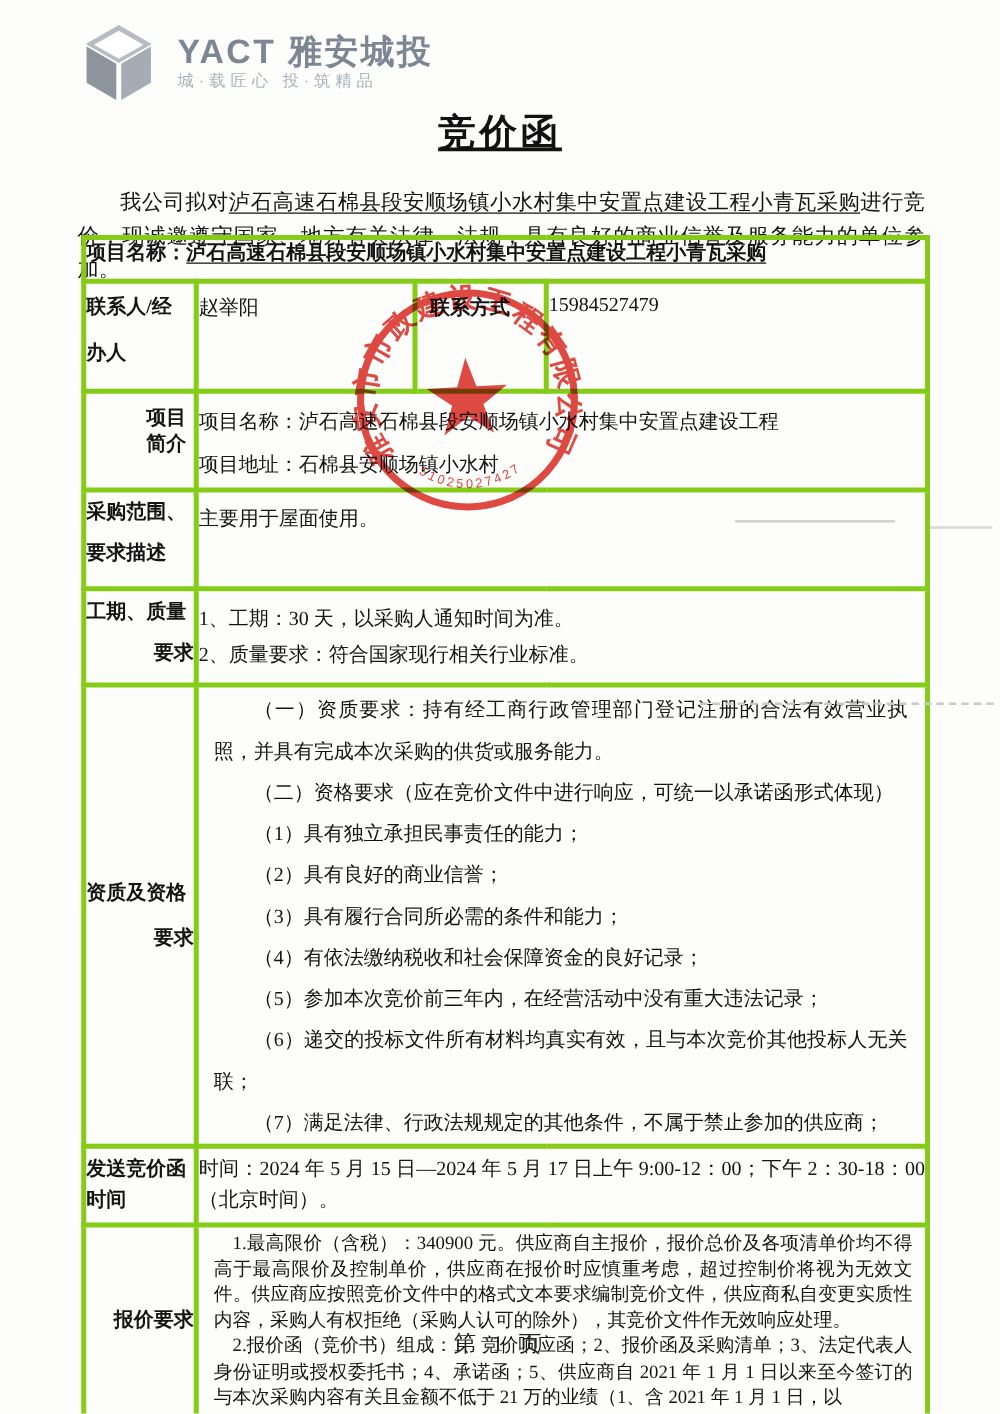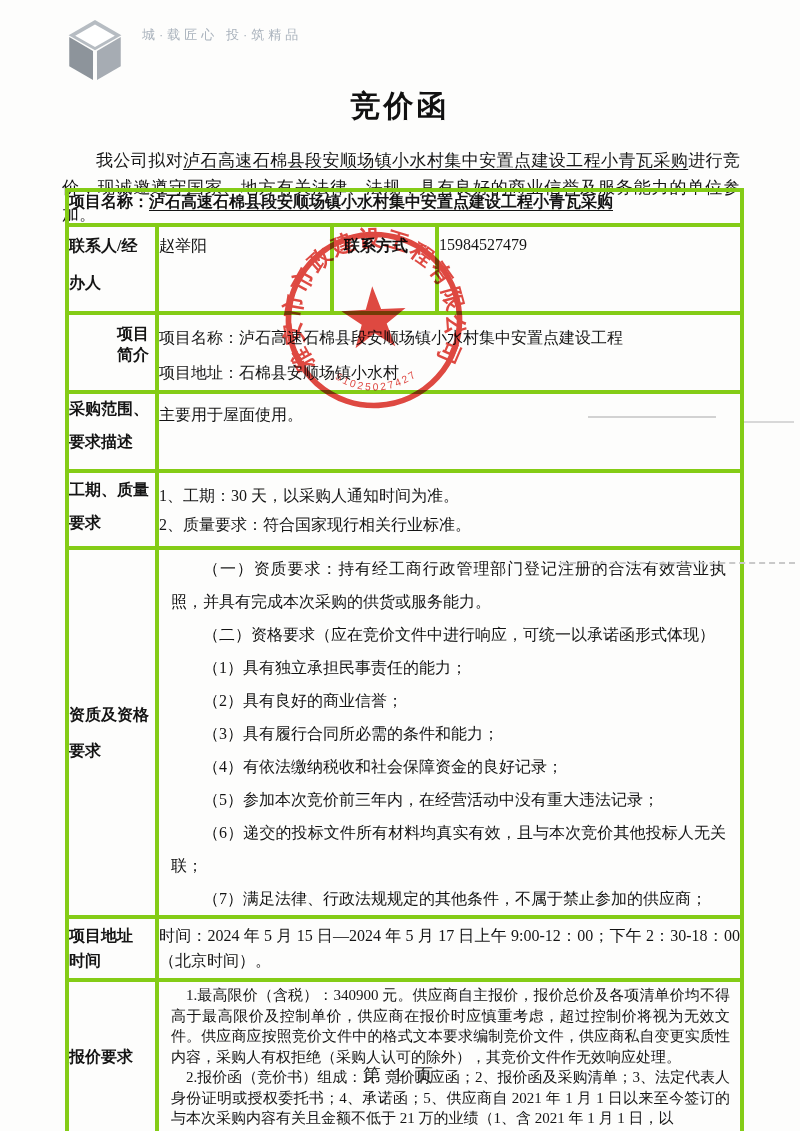--- a/index.html
+++ b/index.html
@@ -8,32 +8,32 @@
     font-family:"Liberation Serif","DejaVu Serif",serif;color:#1b1b1b;
   }
   
   .logo{position:absolute;left:62px;top:16px;display:flex;align-items:flex-start;}
   .logo-cube{width:66px;height:66px;flex:0 0 auto;}
   .logo-text{margin-left:14px;padding-top:10px;font-family:"Liberation Sans","DejaVu Sans",sans-serif;}
   .logo-brand{font-size:27px;font-weight:bold;color:#7d8793;letter-spacing:2px;line-height:30px;}
   .logo-tagline{margin-top:0;font-size:13px;color:#a9b2bc;letter-spacing:4px;}
   
   .doc-title{position:absolute;left:0;top:86px;width:100%;text-align:center;
-    font-size:30px;font-weight:bold;letter-spacing:3px;color:#111;}
+    font-size:30px;font-weight:bold;letter-spacing:3px;color:#111;text-decoration:underline;}
   .intro{position:absolute;left:62px;top:131px;width:678px;font-size:17px;line-height:27px;
-    text-align:justify;text-indent:2em;color:#141414;font-family:Liberation Mono, monospace;}
+    text-align:justify;text-indent:2em;color:#141414;}
   .u{text-decoration:underline;text-underline-offset:3px;}
   
   table.bid{position:absolute;left:65px;top:188px;width:675px;border-collapse:collapse;table-layout:fixed;}
   table.bid td{border:4px solid #84cc16;vertical-align:top;font-size:16px;color:#141414;
     padding:0;overflow:hidden;}
   table.bid{border:2px solid #111;}
   td.lbl{font-weight:bold;padding:0 3px 0 6px;}
   td.lbl .ll{display:block;text-align:left;}
-  td.lbl .ll.c{text-align:left;}
+  td.lbl .ll.c{text-align:right;}
   td.cell{padding:4px 12px;}
   .b{font-weight:bold;}
   
   .r-name td{height:31px;vertical-align:middle;padding:2px 8px;}
   .r-buyer td{height:32px;vertical-align:middle;padding:2px 8px;}
   .r-contact td{height:75px;}
   .r-contact td.lbl .ll{line-height:37px;}
   .r-contact td.cell{padding-top:9px;}
   .r-contact td.mid{font-weight:bold;padding:9px 4px 0 10px;}
   .r-overview td{height:65px;}
@@ -76,20 +76,21 @@
 <div class="page">
 
   <div class="logo">
     <svg class="logo-cube" viewBox="0 0 100 100">
       <polygon points="50,6 90,29 50,52 10,29" fill="#b6bcc2"></polygon>
       <polygon points="50,13 80,30 50,47 20,30" fill="#ffffff"></polygon>
       <polygon points="11,32 47,53 47,97 11,76" fill="#8d949b"></polygon>
       <polygon points="53,53 89,32 89,76 53,97" fill="#a6acb3"></polygon>
     </svg>
     <div class="logo-text">
+      <div class="logo-brand">YACT 雅安城投</div>
       <div class="logo-tagline">城·载匠心 投·筑精品</div>
     </div>
   </div>
 
   <div class="doc-title">竞价函</div>
 
   <p class="intro"><span>我公司拟对</span><span class="u">泸石高速石棉县段安顺场镇小水村集中安置点建设工程小青瓦采购</span><span>进行竞价，现诚邀遵守国家、地方有关法律、法规，具有良好的商业信誉及服务能力的单位参加。</span></p>
 
   <table class="bid">
     <colgroup>
@@ -155,21 +156,21 @@
         <p>（3）具有履行合同所必需的条件和能力；</p>
         <p>（4）有依法缴纳税收和社会保障资金的良好记录；</p>
         <p>（5）参加本次竞价前三年内，在经营活动中没有重大违法记录；</p>
         <p>（6）递交的投标文件所有材料均真实有效，且与本次竞价其他投标人无关联；</p>
         <p>（7）满足法律、行政法规规定的其他条件，不属于禁止参加的供应商；</p>
       </td>
     </tr>
 
     <tr class="r-time">
       <td class="lbl">
-        <span class="ll">项目地址</span>
+        <span class="ll">发送竞价函</span>
         <span class="ll">时间</span>
       </td>
       <td class="cell" colspan="3">时间：2024 年 5 月 15 日—2024 年 5 月 17 日上午 9:00-12：00；下午 2：30-18：00（北京时间）。</td>
     </tr>
 
     <tr class="r-quote">
       <td class="lbl">
         <span class="ll c">报价要求</span>
       </td>
       <td class="cell" colspan="3">

